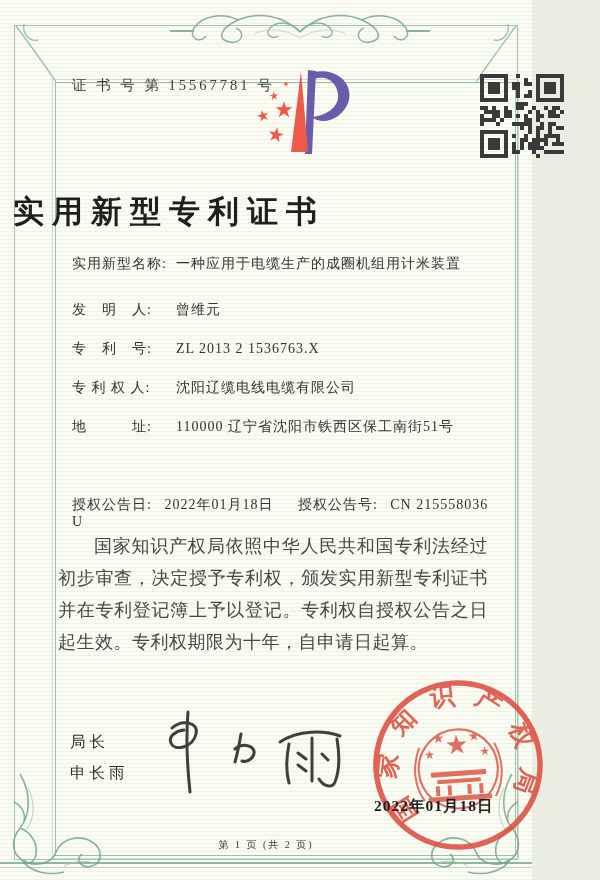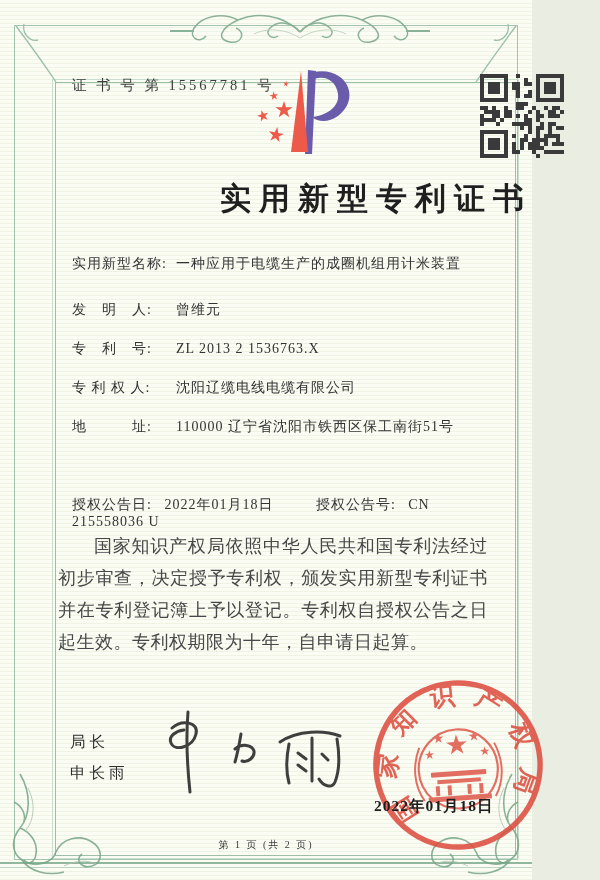--- a/index.html
+++ b/index.html
@@ -30,32 +30,32 @@
   }
   .ornament{position:absolute;pointer-events:none;}
   
   .cert-no{
     position:absolute;top:76px;left:72px;
     font-size:14.5px;letter-spacing:3px;color:#3d3d3d;
   }
   .logo{position:absolute;top:58px;left:238px;}
   .qr{position:absolute;top:74px;left:480px;}
   .title{
-    position:absolute;top:178px;left:0;width:100%;margin:0;
-    text-align:right;font-size:31px;font-weight:700;
+    position:absolute;top:178px;left:0;width:100%;margin:13px;
+    text-align:left;font-size:31px;font-weight:700;
     letter-spacing:8px;color:#1f1f1f;
   }
   
   .fields{position:absolute;top:254px;left:72px;right:38px;font-size:14px;color:#333;}
   .field-row{margin-bottom:19px;line-height:20px;letter-spacing:1px;white-space:nowrap;}
   .field-row.first{margin-bottom:26px;white-space:normal;}
   .field-label{display:inline-block;min-width:96px;}
   .field-value{margin-left:8px;}
   .grant-row{position:absolute;top:496px;left:72px;right:38px;font-size:14px;color:#333;letter-spacing:1px;}
-  .grant-no{margin-left:38px;text-align:right;}
+  .grant-no{margin-left:20px;text-align:right;}
   
   .paras{
     position:absolute;top:530px;left:58px;right:44px;
     font-size:18px;line-height:1.78;color:#474747;text-align:justify;
   }
   .paras p{margin:0;text-indent:2em;letter-spacing:0.5px;}
   
   .signatory{position:absolute;top:726px;left:70px;font-size:15.5px;letter-spacing:4px;color:#2e2e2e;line-height:31px;}
   .signature{position:absolute;top:702px;left:138px;}
   .seal{position:absolute;top:676px;left:369px;opacity:.88;transform:rotate(-4deg);}

